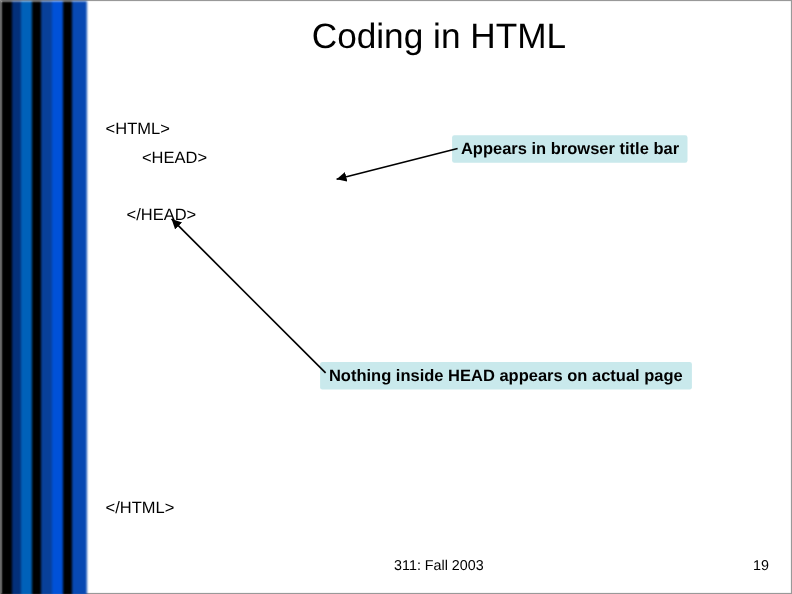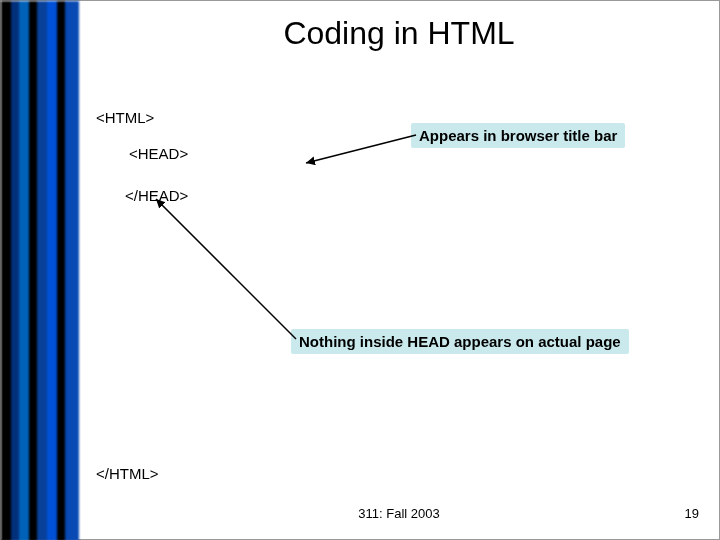--- a/index.html
+++ b/index.html
@@ -89,23 +89,23 @@
 </style>
 </head>
 <body>
 
 <div class="slide">
   <div class="sidebar"></div>
 
   <div class="title">Coding in HTML</div>
 
   <div class="code" style="left:95px; top:108px;">&lt;HTML&gt;</div>
-  <div class="code" style="left:128px; top:144px;">&lt;HEAD&gt;</div>
-  <div class="code" style="left:124px; top:186px;">&lt;/HEAD&gt;</div>
-  <div class="code" style="left:95px; top:464px;">&lt;/HTML&gt;</div>
+  <div class="code" style="left:128px; top:134px;">&lt;HEAD&gt;</div>
+  <div class="code" style="left:114px; top:186px;">&lt;/HEAD&gt;</div>
+  <div class="code" style="left:95px; top:452px;">&lt;/HTML&gt;</div>
 
   <div class="callout" style="left:290px; top:328px;">Nothing inside HEAD appears on actual page</div>
   <div class="callout" style="left:410px; top:122px;">Appears in browser title bar</div>
 
   <svg class="arrow-svg">
     <defs>
       <marker id="ah" markerWidth="8" markerHeight="8" refX="6" refY="3" orient="auto">
         <path d="M0,0 L6,3 L0,6 Z" fill="#000"></path>
       </marker>
     </defs>

